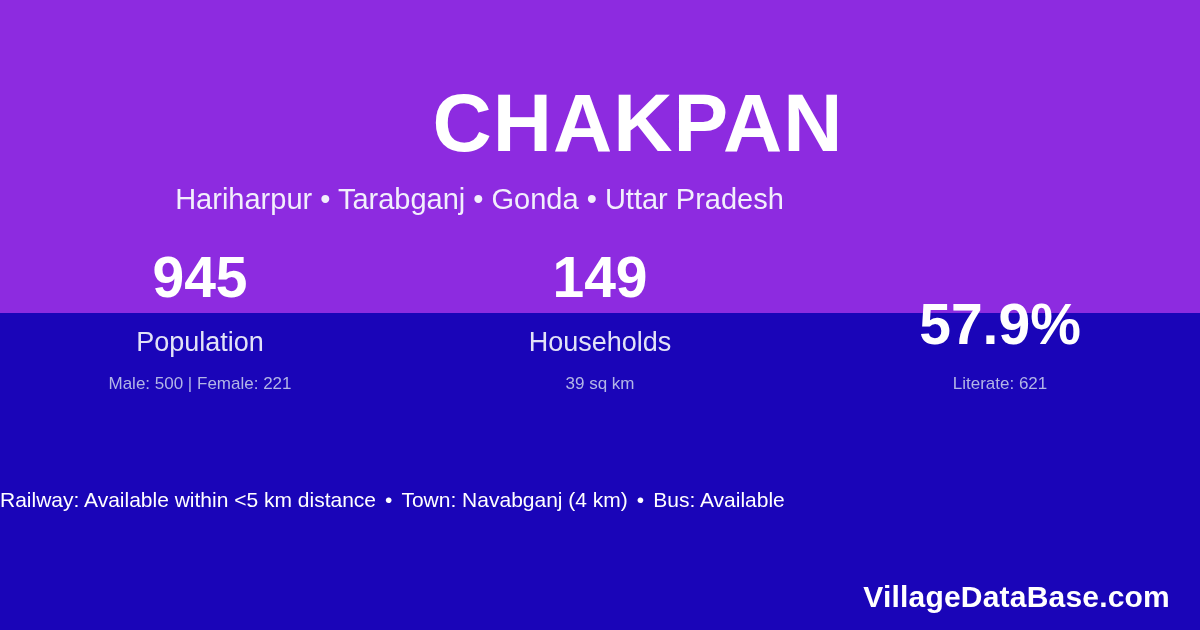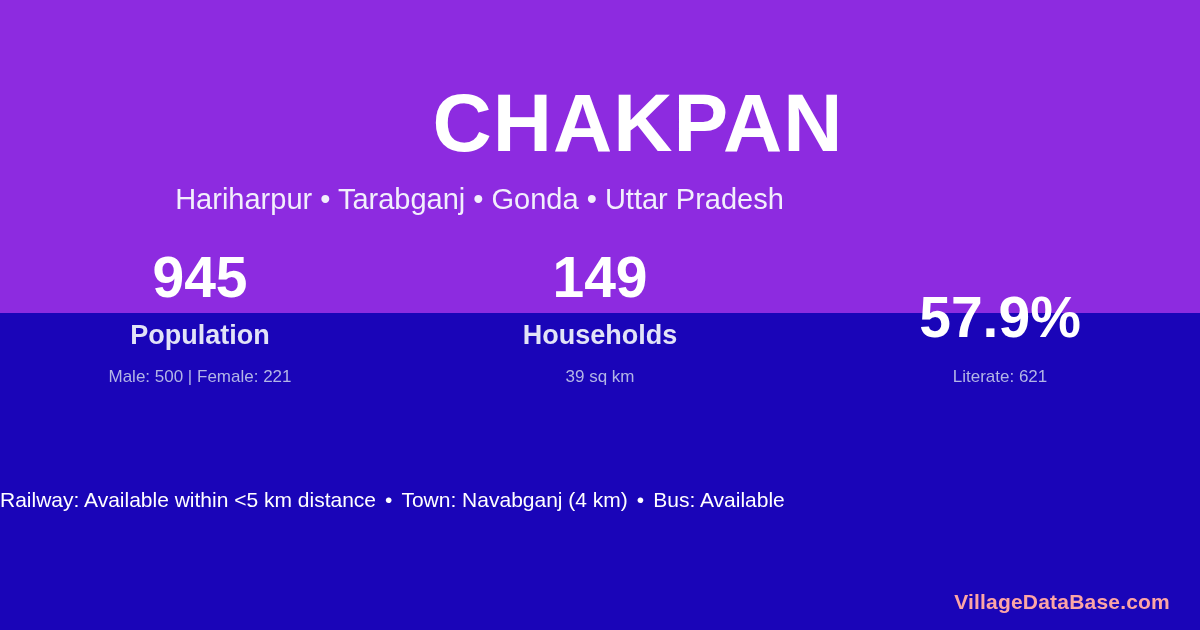--- a/index.html
+++ b/index.html
@@ -82,24 +82,24 @@
   }
   .stat-value {
     font-size: 57px;
     font-weight: bold;
     color: #ffffff;
     line-height: 1.12;
     height: 67px;
   }
   .stat-label {
     font-size: 27px;
-    font-weight: bold;
+    font-weight: normal;
     color: #e2e3f7;
     line-height: 1.3;
-    margin-top: 5px;
+    margin-top: 12px;
   }
   .stat-sub {
     font-size: 17px;
     font-weight: normal;
     color: #b2b5e6;
     line-height: 1.3;
     margin-top: 13px;
   }
 
   
@@ -116,23 +116,23 @@
   .facts .sep {
     display: inline-block;
     padding: 0 9px;
     color: #ffffff;
   }
 
   .watermark {
     position: absolute;
     right: 30px;
     bottom: 16px;
-    font-size: 21px;
+    font-size: 30px;
     font-weight: bold;
-    color: #fca5a5;
+    color: #ffffff;
     letter-spacing: 0.2px;
   }
 </style>
 </head>
 <body>
 
 <div class="card">
 
   <div class="purple-band"></div>
 

